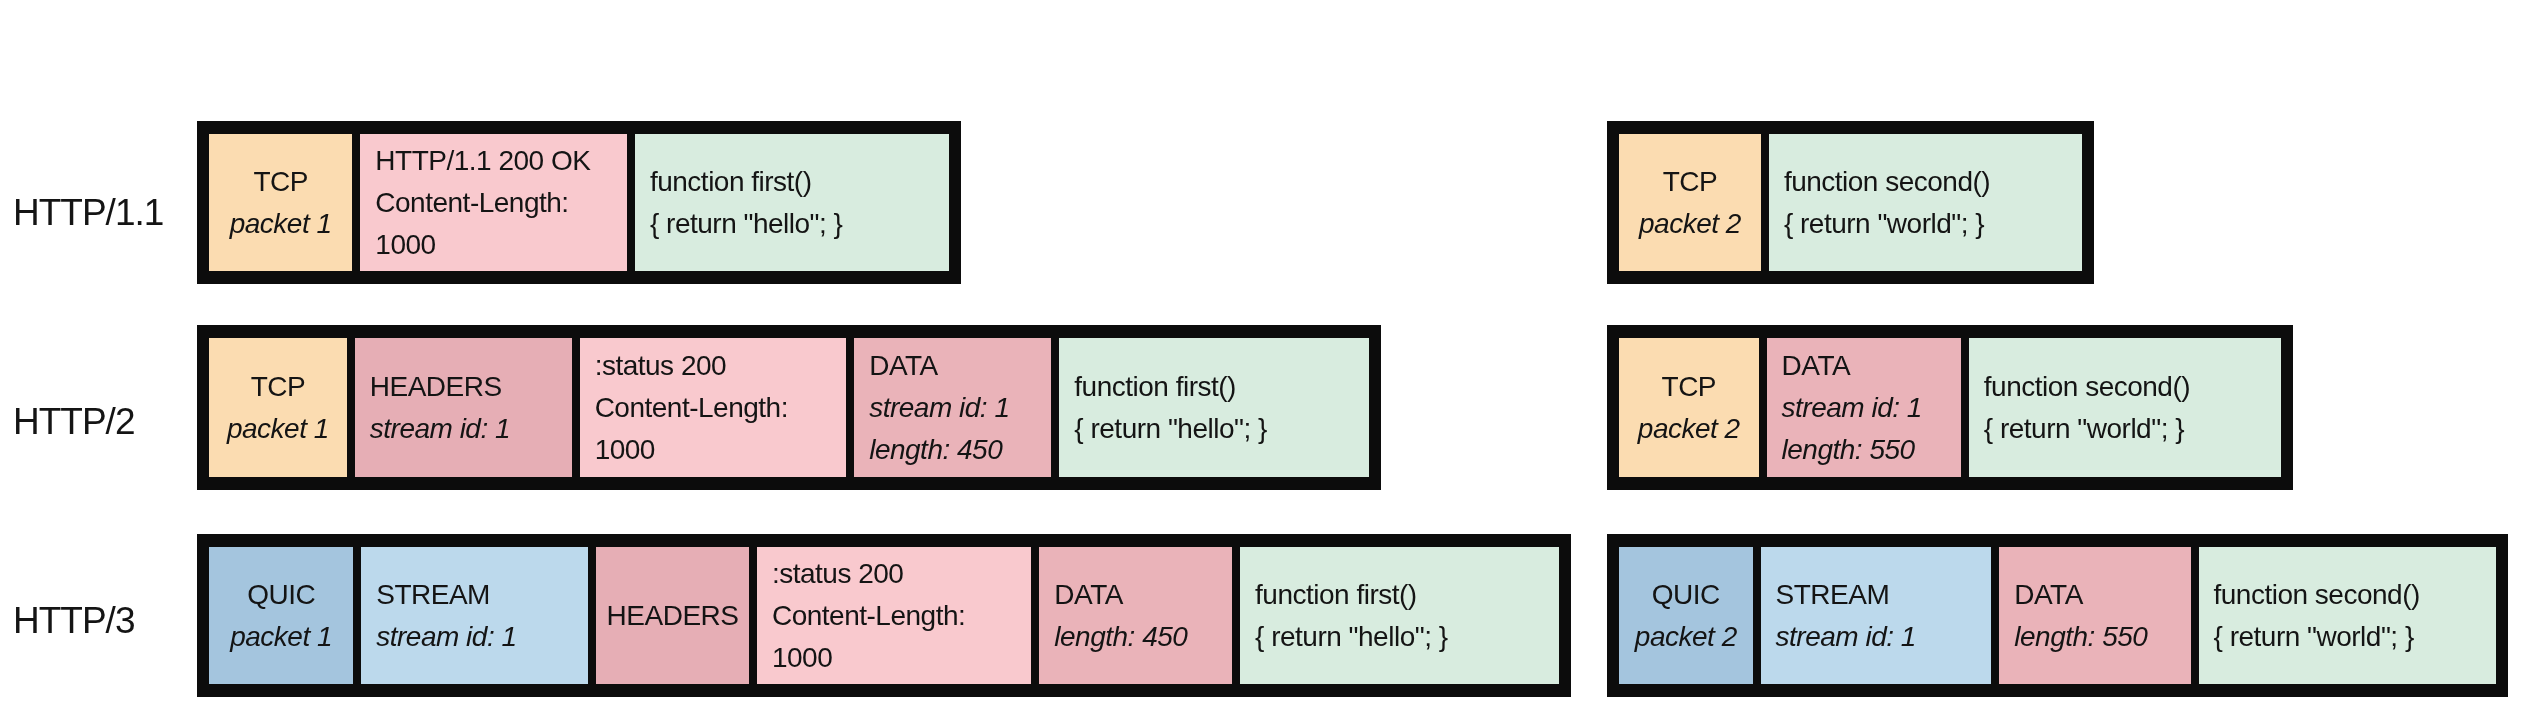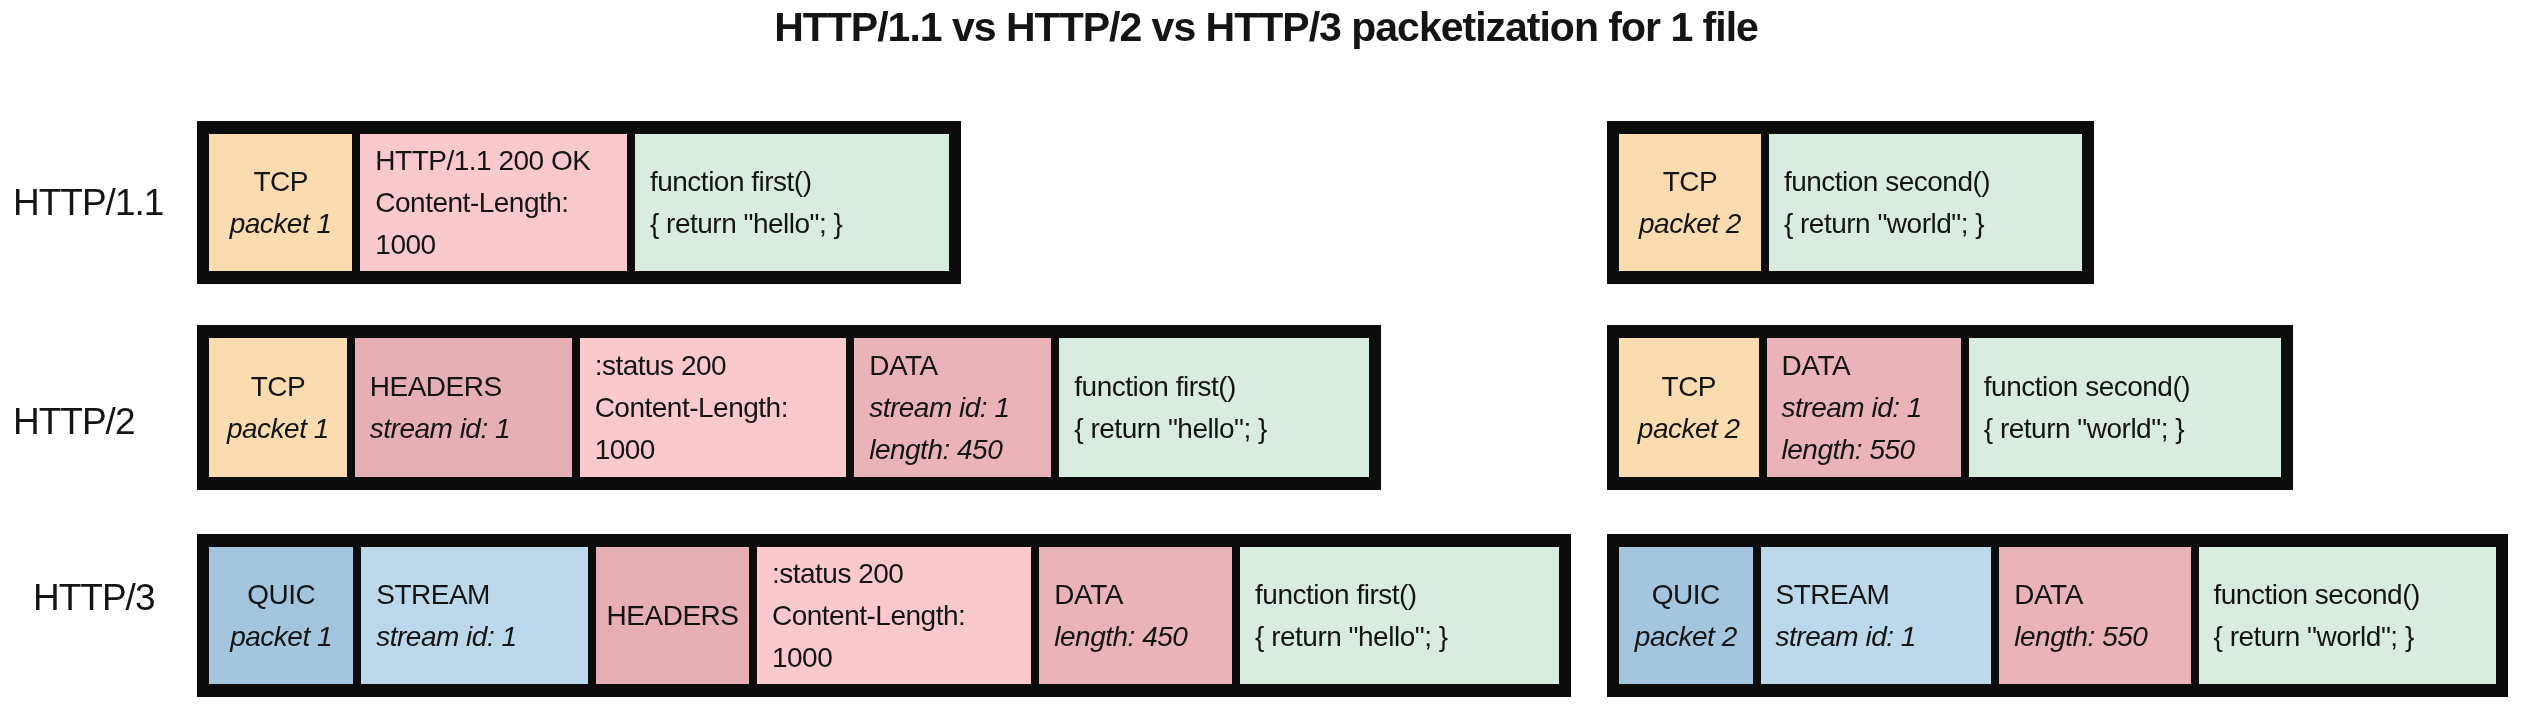--- a/index.html
+++ b/index.html
@@ -60,23 +60,22 @@
     letter-spacing:1px;
     color:rgba(255,255,255,0.93);
     text-shadow:5px 6px 4px rgba(125,125,125,0.55);
     white-space:nowrap;
   }
 </style>
 </head>
 <body>
 
 <div id="canvas">
-  <div class="title">HTTP/1.1 vs HTTP/2 vs HTTP/3 packetization for 1 file</div>
   <div>
-      <div class="row-label" style="top: 121px; height: 163px;">HTTP/1.1</div>
+      <div class="row-label" style="top: 131px; height: 163px;">HTTP/1.1</div>
       <div class="packet" style="left: 197px; top: 121px; width: 764px; height: 163px; background: rgb(12, 12, 12);">
         <div class="seg ac" style="flex-grow: 154; background: rgb(251, 220, 177);">
           <div class="ln">TCP</div>
           <div class="ln it">packet 1</div>
         </div>
         <div class="seg al" style="flex-grow: 265; background: rgb(249, 201, 206);">
           <div class="ln">HTTP/1.1 200 OK</div>
           <div class="ln">Content-Length:</div>
           <div class="ln">1000</div>
         </div>
@@ -128,21 +127,21 @@
         <div class="seg al" style="flex-grow: 186; background: rgb(234, 179, 185);">
           <div class="ln">DATA</div>
           <div class="ln it">stream id: 1</div>
           <div class="ln it">length: 550</div>
         </div>
         <div class="seg al" style="flex-grow: 312; background: rgb(216, 236, 223);">
           <div class="ln">function second()</div>
           <div class="ln">{ return "world"; }</div>
         </div>
       </div>
-      <div class="row-label" style="top: 516px; height: 163px; margin-left: 20px;">HTTP/3</div>
+      <div class="row-label" style="top: 539px; height: 163px;">HTTP/3</div>
       <div class="packet" style="left: 197px; top: 534px; width: 1374px; height: 163px; background: rgb(12, 12, 12);">
         <div class="seg ac" style="flex-grow: 152; background: rgb(164, 197, 222);">
           <div class="ln">QUIC</div>
           <div class="ln it">packet 1</div>
         </div>
         <div class="seg al" style="flex-grow: 218; background: rgb(188, 217, 236);">
           <div class="ln">STREAM</div>
           <div class="ln it">stream id: 1</div>
         </div>
         <div class="seg ac" style="flex-grow: 161; background: rgb(230, 174, 181);">

